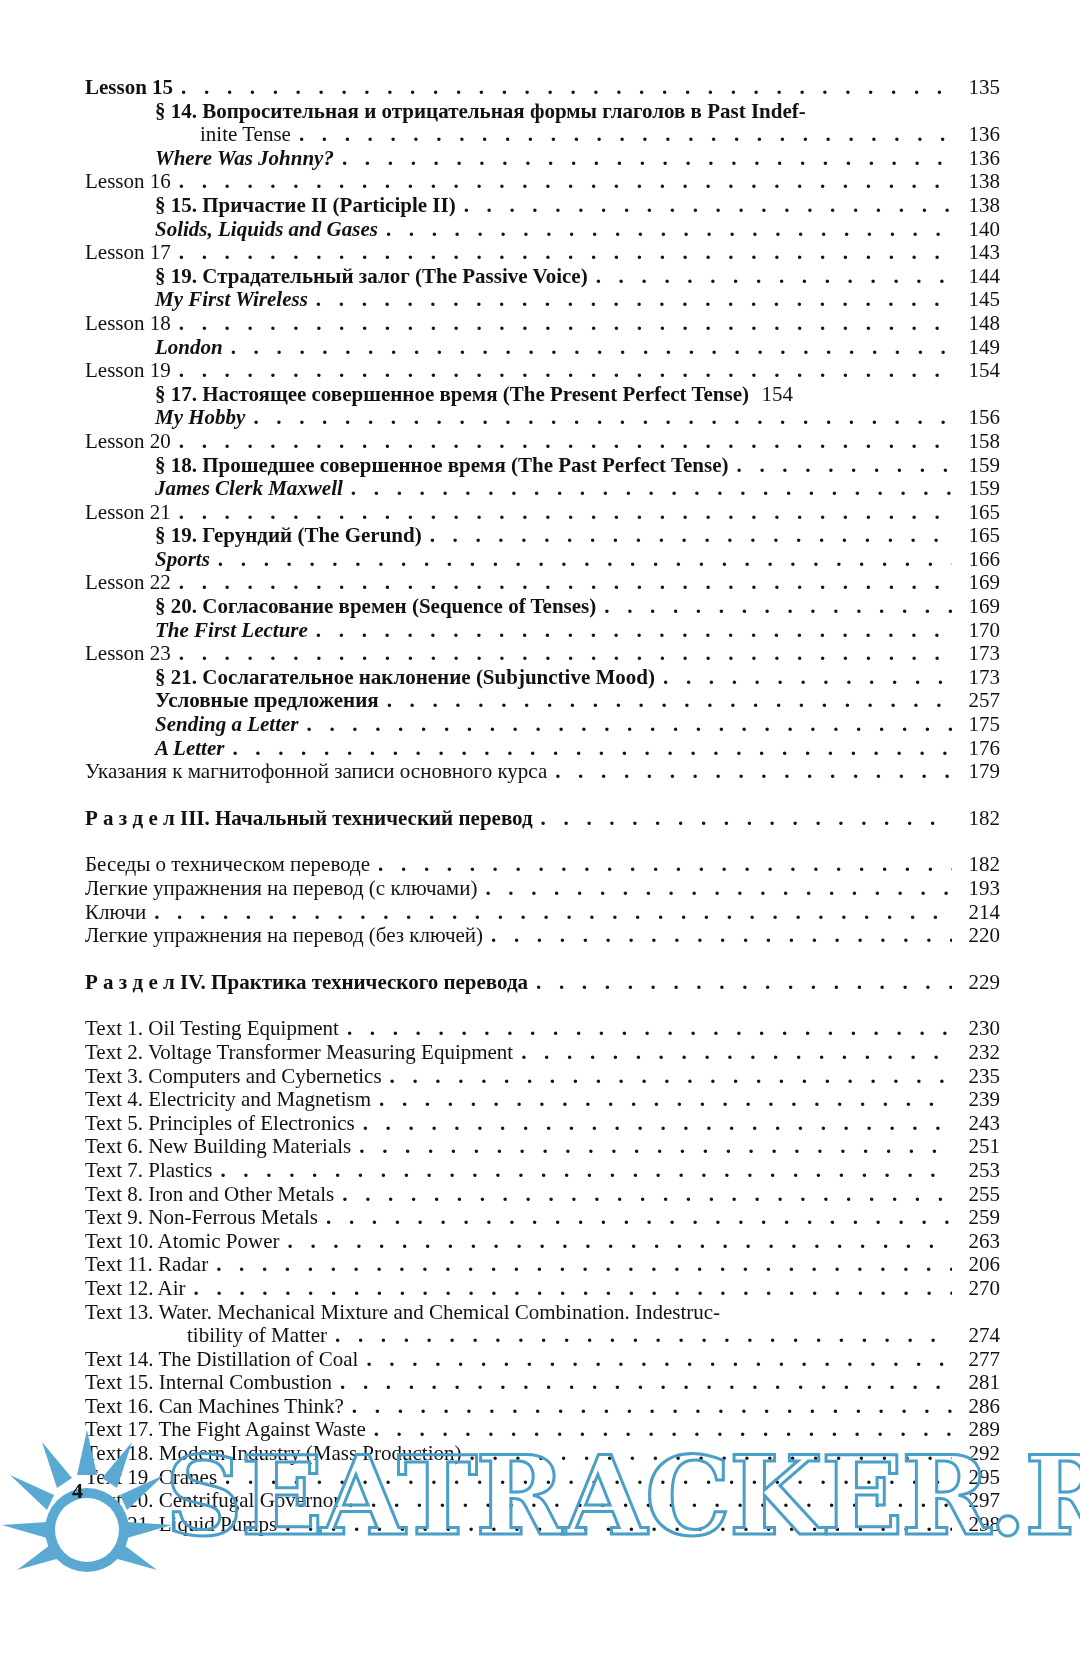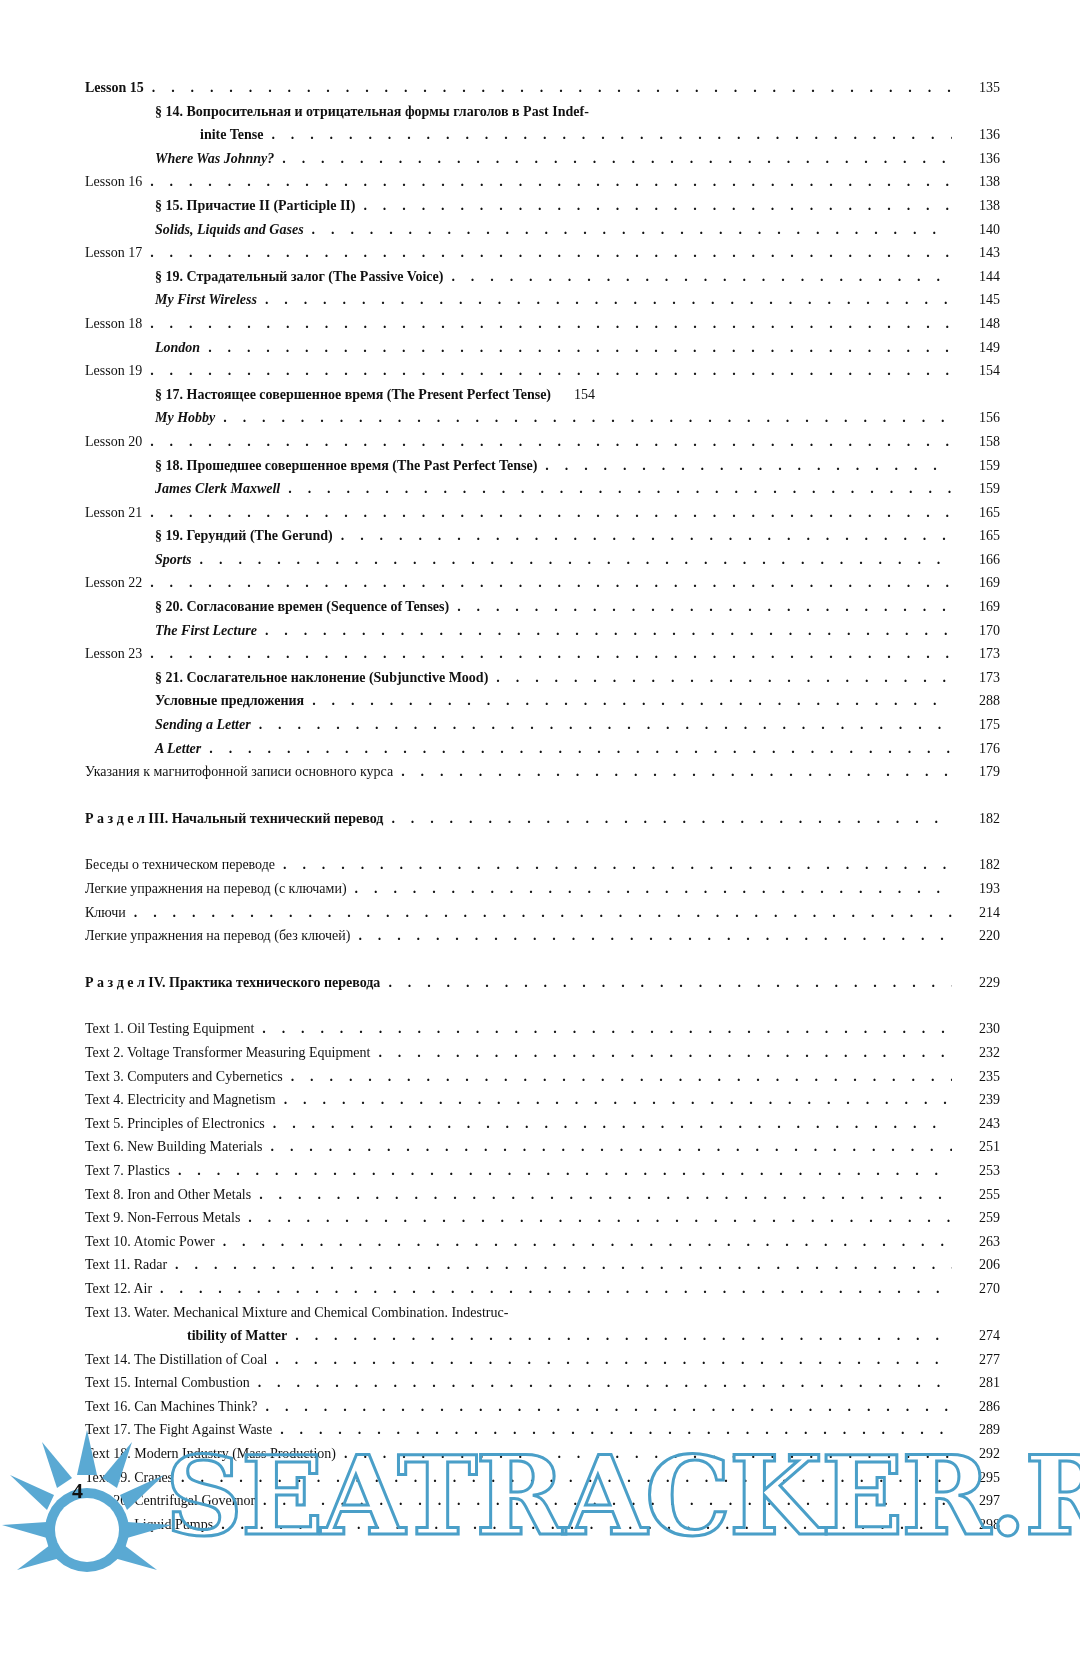--- a/index.html
+++ b/index.html
@@ -1,25 +1,25 @@
 <!DOCTYPE html>
 <html><head>
 <meta charset="utf-8">
 <style>
   html, body { margin:0; padding:0; background:#fff; }
   body { width:1080px; height:1654px; position:relative; overflow:hidden;
          font-family:"Liberation Serif", "DejaVu Serif", serif; color:#111; }
   .toc { position:absolute; left:85px; top:76px; width:915px; }
-  .row { display:flex; align-items:baseline; font-size:14px; line-height:23.6px; height:23.6px; white-space:nowrap; }
+  .row { display:flex; align-items:baseline; font-size:21px; line-height:23.6px; height:23.6px; white-space:nowrap; }
   .row .title { flex:0 0 auto; }
   .row .dots { flex:1 1 auto; overflow:hidden; margin:0 4px 0 8px; letter-spacing:0; }
   .row .dots::before { content:". . . . . . . . . . . . . . . . . . . . . . . . . . . . . . . . . . . . . . . . . . . . . . . . . . . . . . . . . . . . . . . . . . . . . . . . . . . . . . . . . . . . . . . . . . . . ."; font-weight:bold; letter-spacing:6.2px; }
   .row .page { flex:0 0 44px; text-align:right; }
   .ind1 .title { padding-left:70px;font-weight:bold; }
-  .ind2 .title { padding-left:115px;font-weight:bold; }
+  .ind2 .title { padding-left:115px; }
   .it .title { font-style:italic; }
   .bold .title { font-weight:bold; }
   .gap { height:23px; }
   .wm { position:absolute; left:0; top:1420px; width:1080px; height:160px; }
   .wm .sun { position:absolute; left:2px; top:10px; width:170px; height:150px; }
   .wm .pnum { position:absolute; left:72px; top:58px; font-size:22px; font-weight:bold; color:#111; }
   .wm .brand { position:absolute; left:165px; top:22px; font-family:"DejaVu Serif", serif; font-weight:bold; font-size:108px; letter-spacing:-2px;
       color:transparent; -webkit-text-stroke:3px #4a9fc8; line-height:1; }
 </style>
 </head>
@@ -150,21 +150,21 @@
       <span class="page">173</span>
     </div>
     <div class="row ind1">
       <span class="title">§ 21. Сослагательное наклонение (Subjunctive Mood)</span>
       <span class="dots"></span>
       <span class="page">173</span>
     </div>
     <div class="row ind1">
       <span class="title">Условные предложения</span>
       <span class="dots"></span>
-      <span class="page">288</span>
+      <span class="page">257</span>
     </div>
     <div class="row ind1 it">
       <span class="title">Sending a Letter</span>
       <span class="dots"></span>
       <span class="page">175</span>
     </div>
     <div class="row ind1 it">
       <span class="title">A Letter</span>
       <span class="dots"></span>
       <span class="page">176</span>

